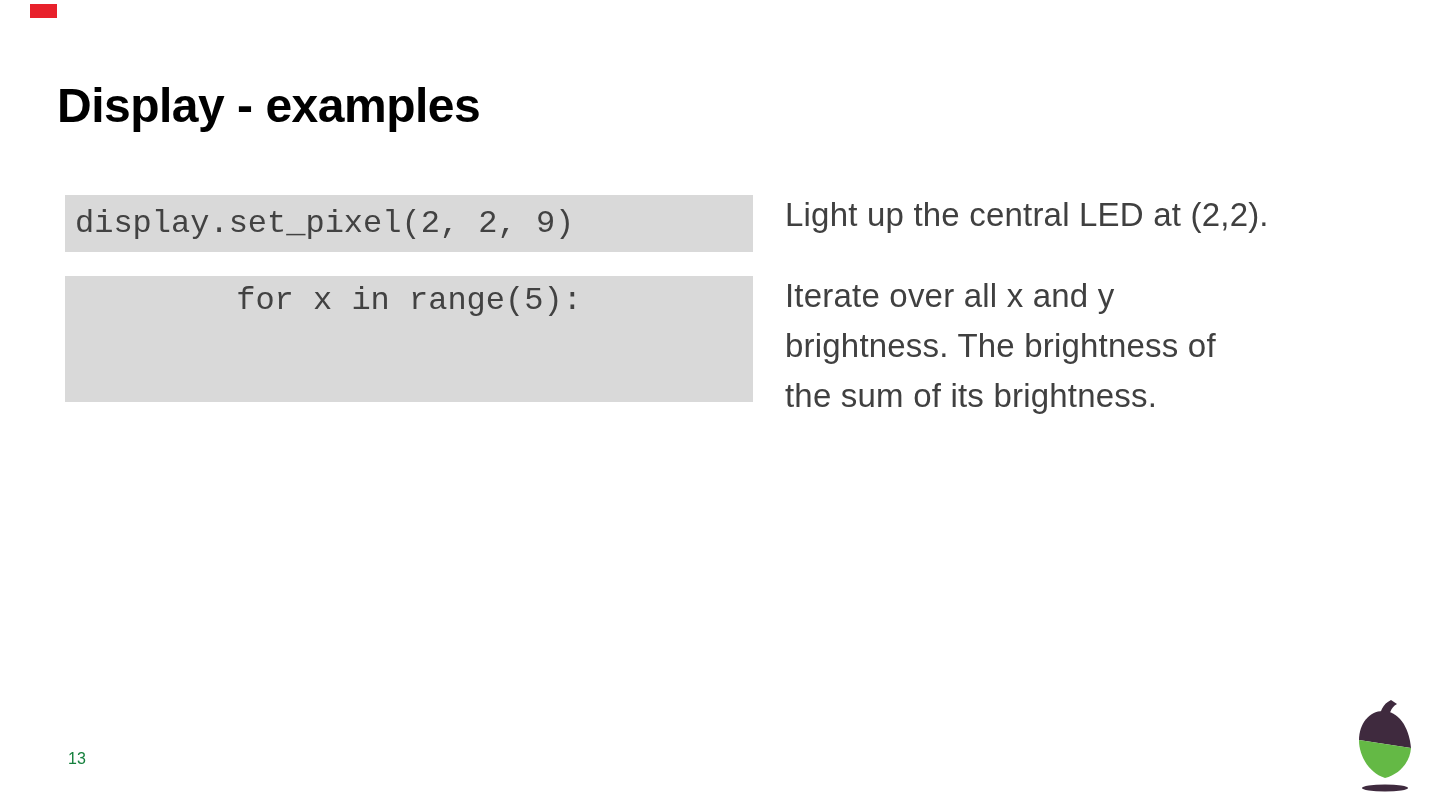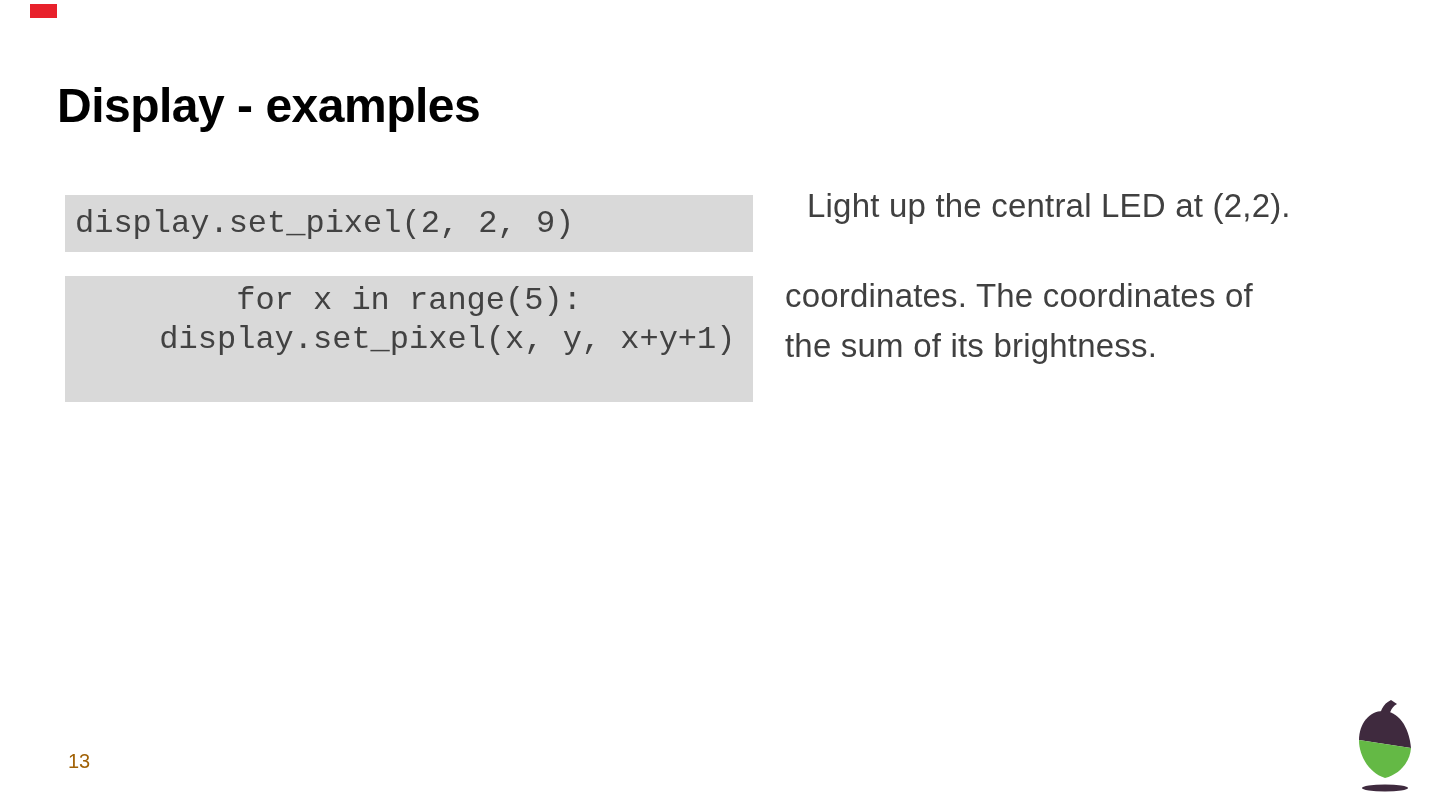--- a/index.html
+++ b/index.html
@@ -29,54 +29,54 @@
   .code-block .code-line{white-space:pre;font-family:Liberation Mono, monospace;}
   .code-block-1{top:195px;height:57px;display:flex;align-items:center;}
   .code-block-2{top:276px;height:126px;padding-top:5px;}
   .code-block-2 .code-line{line-height:39px;text-align:center;}
   .note{
     position:absolute;left:785px;
     font-size:33px;color:#404040;
     letter-spacing:0.2px;
   }
   .note .note-line{line-height:50px;white-space:nowrap;}
-  .note-1{top:181px;margin-left:22px;}
+  .note-1{top:190px;}
   .note-2{top:271px;}
   .page-number{
     position:absolute;left:68px;top:750px;
-    font-size:20px;color:#a16207;
+    font-size:16px;color:#15803d;
   }
   .logo{
     position:absolute;left:1355px;top:698px;width:60px;height:95px;
   }
 </style>
 </head>
 <body>
 
 <div class="slide">
 
   <div class="accent-mark"></div>
 
   <h1 class="slide-title">Display - examples</h1>
 
   <div class="code-block code-block-1">
     <div class="code-line">display.set_pixel(2, 2, 9)</div>
   </div>
 
   <div class="code-block code-block-2">
     <div class="code-line">for x in range(5):</div>
-    <div class="code-line">    display.set_pixel(x, y, x+y+1)</div>
   </div>
 
   <div class="note note-1">
     <div class="note-line">Light up the central LED at (2,2).</div>
   </div>
 
   <div class="note note-2">
-    <div class="note-line">coordinates. The coordinates of</div>
+    <div class="note-line">Iterate over all x and y</div>
+    <div class="note-line">brightness. The brightness of</div>
     <div class="note-line">the sum of its brightness.</div>
   </div>
 
   <div class="page-number">13</div>
 
   <svg class="logo" viewBox="0 0 60 95" xmlns="http://www.w3.org/2000/svg">
 
     <path d="M24,26 C24,13 28,6 36,2 L42,6 C35,10 34,16 34,26 Z" fill="#3f2a3e"></path>
 
     <path d="M4,42 C4,26 14,13 28,13 C43,13 54,28 56,50 L4,42 Z" fill="#3f2a3e"></path>

